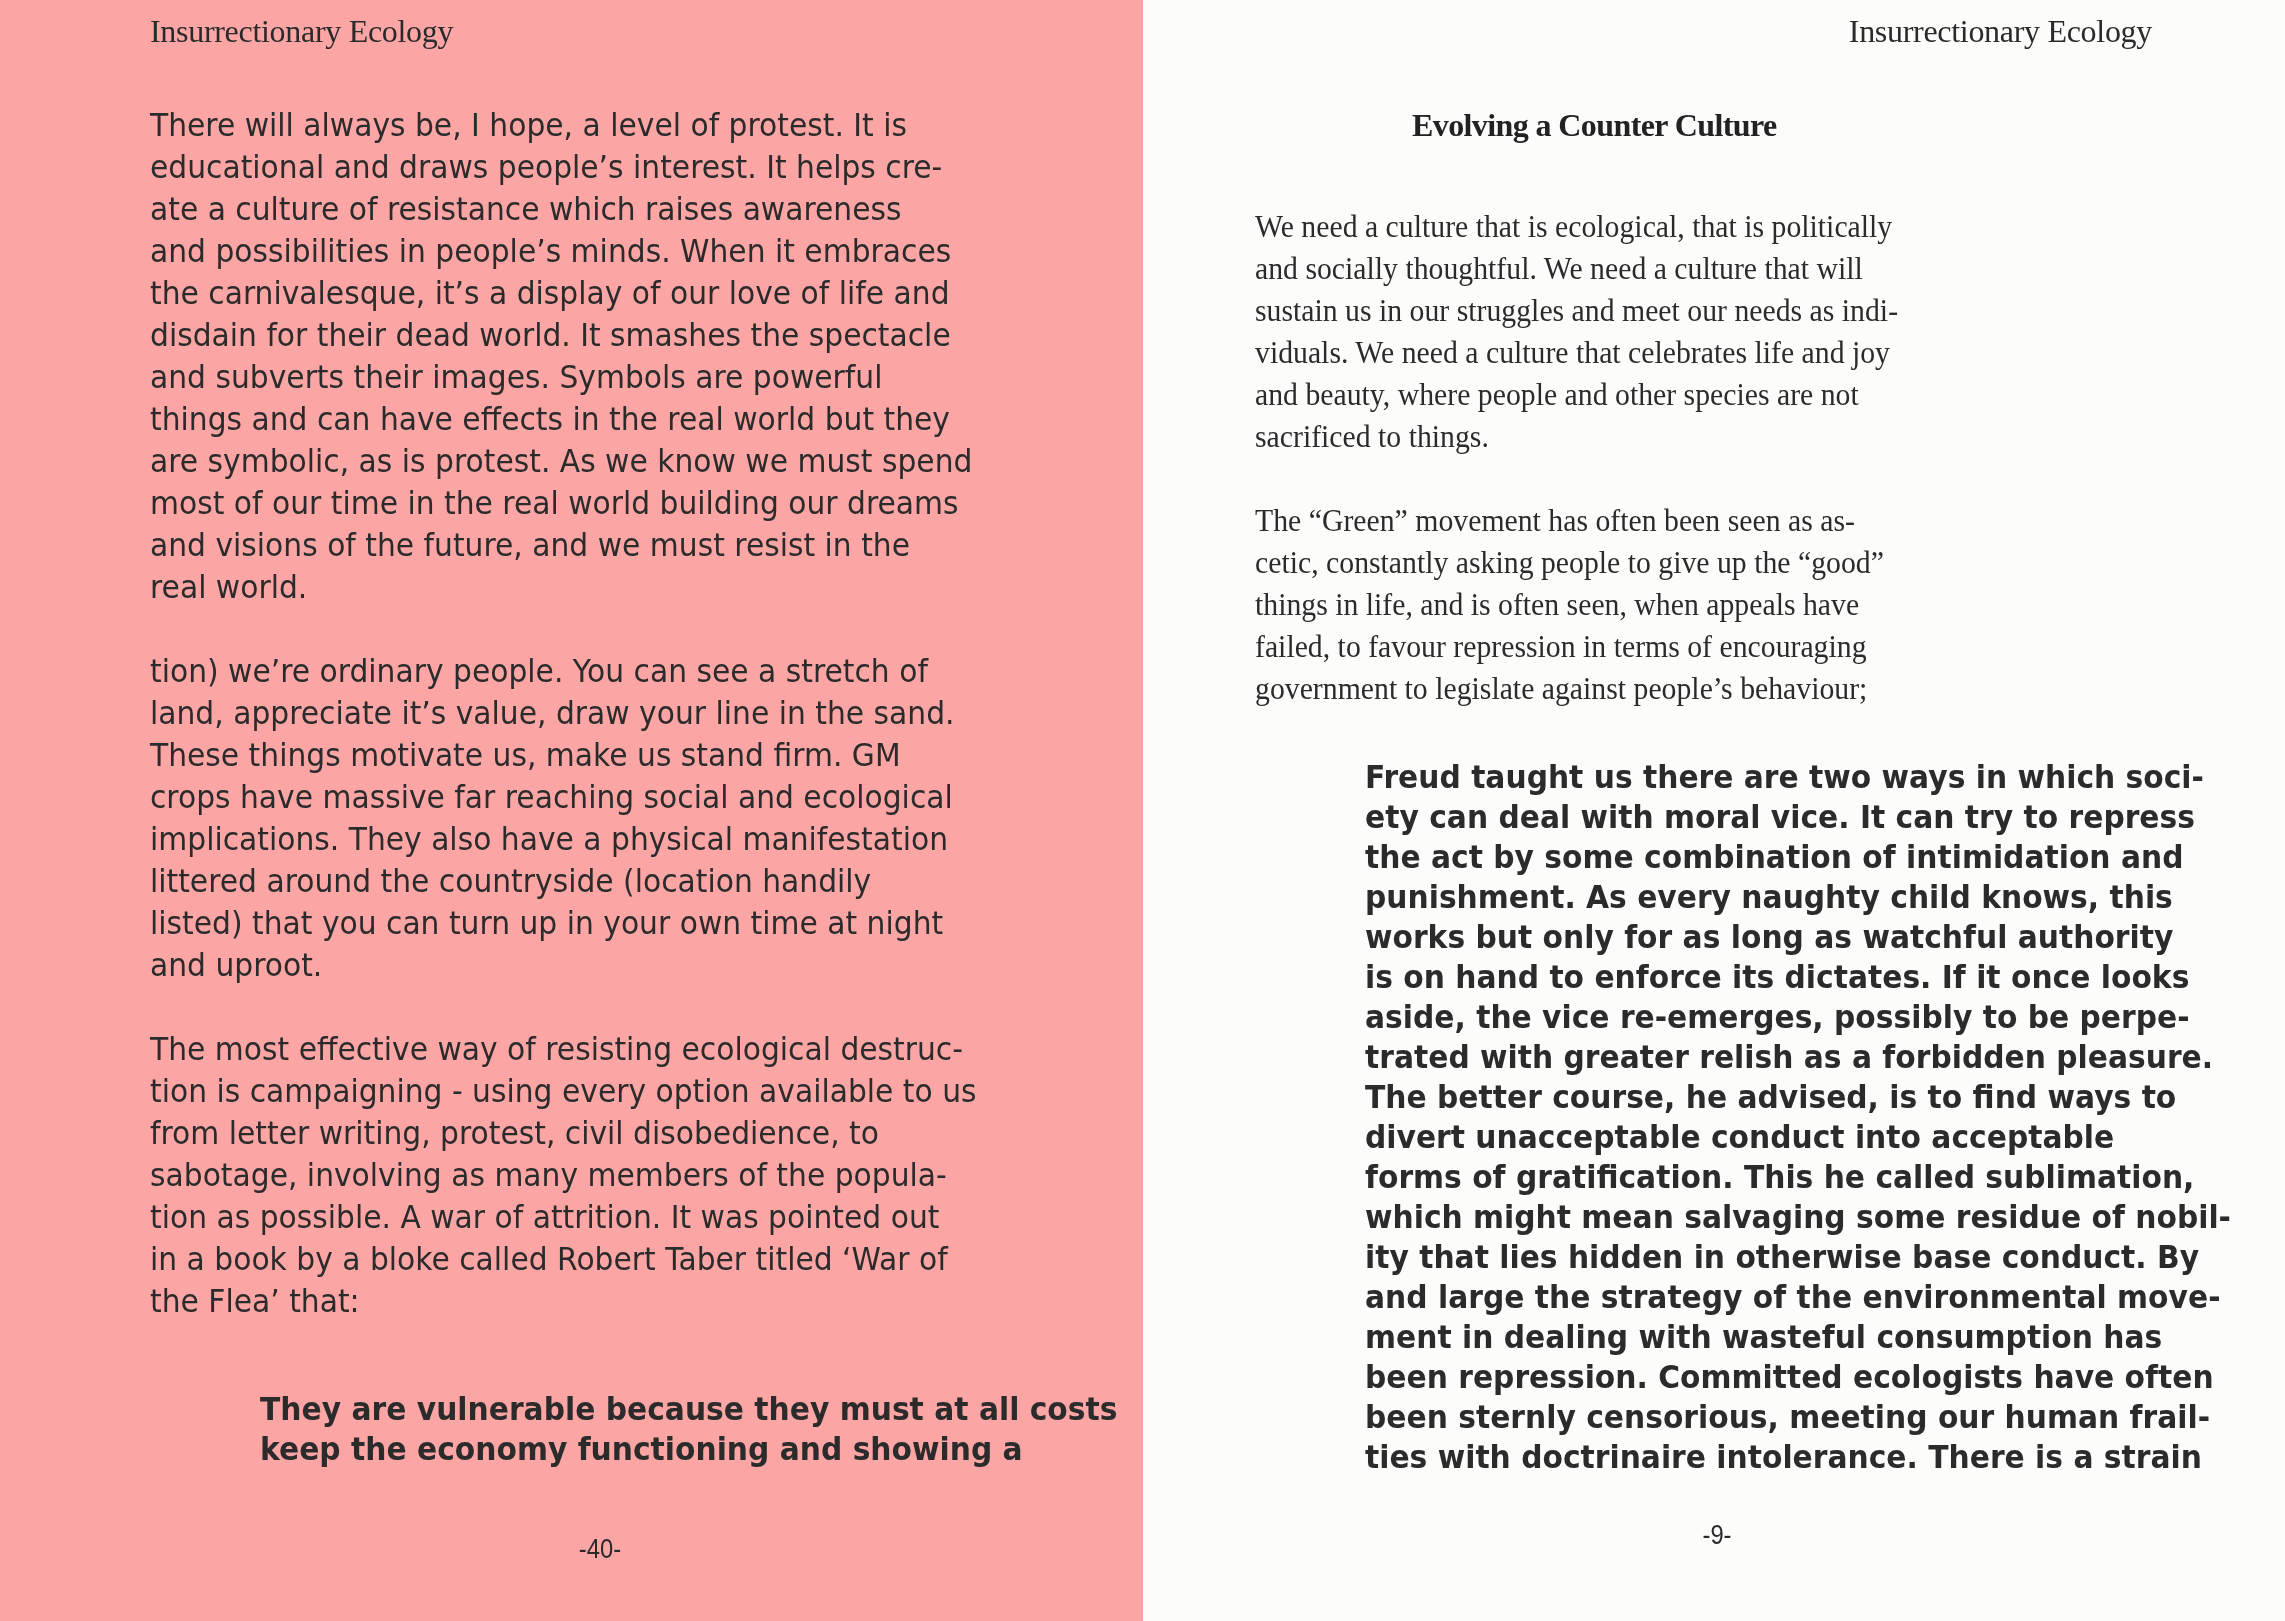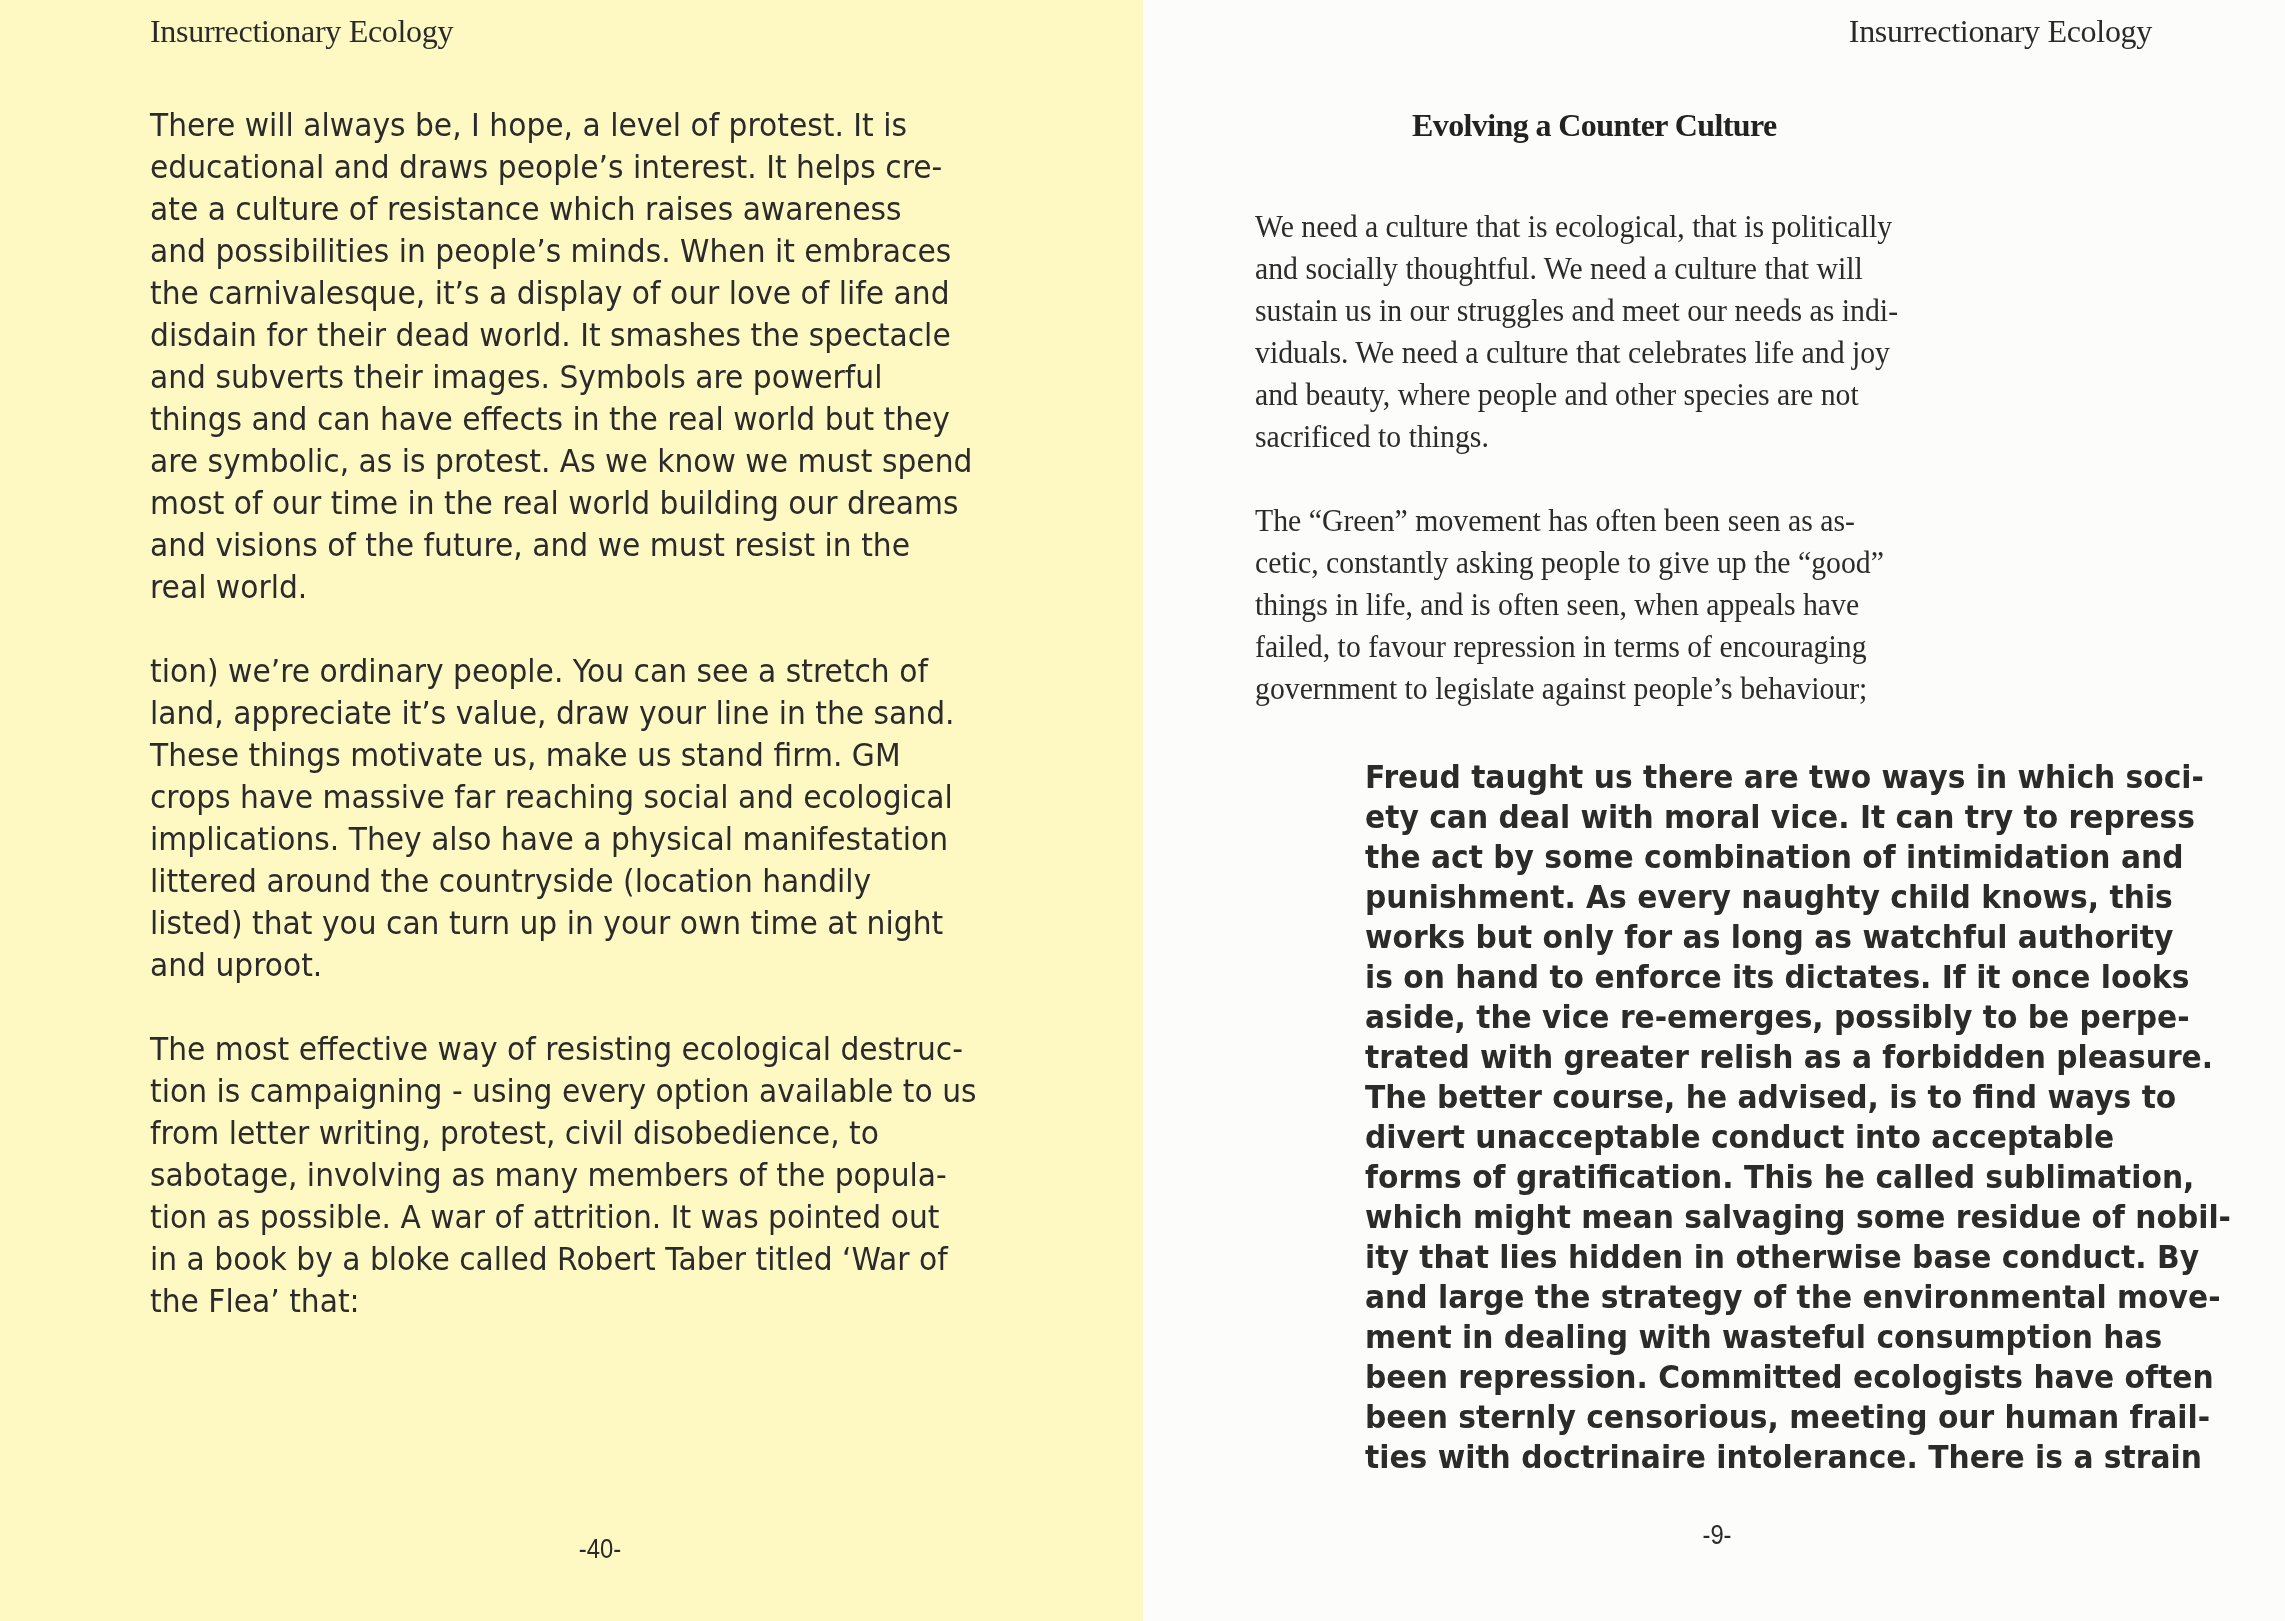--- a/index.html
+++ b/index.html
@@ -11,21 +11,21 @@
       width: 2286px;
       height: 1621px;
       position: relative;
       overflow: hidden;
       color: #262626;
     }
     .spread {
       position: absolute;
       left: 0; top: 0;
       width: 1862px; height: 1621px;
-      background: #fef9c3;
+      background: #fca5a5;
     }
     .page {
       position: absolute;
       top: 0;
       height: 1621px;
     }
     .page-left { left: 0; width: 1143px; }
     .page-right { left: 1143px; width: 1143px; background: #fcfcfb; }
 
     .running-head {
@@ -127,20 +127,26 @@
           <span class="line">The most effective way of resisting ecological destruc-</span>
           <span class="line">tion is campaigning - using every option available to us</span>
           <span class="line">from letter writing, protest, civil disobedience, to</span>
           <span class="line">sabotage, involving as many members of the popula-</span>
           <span class="line">tion as possible. A war of attrition. It was pointed out</span>
           <span class="line">in a book by a bloke called Robert Taber titled ‘War of</span>
           <span class="line">the Flea’ that:</span>
         </div>
     </div>
 
+    <div class="textblock quote-text" style="left:260px; top:1389px;">
+      <div class="para">
+          <span class="line">They are vulnerable because they must at all costs</span>
+          <span class="line">keep the economy functioning and showing a</span>
+        </div>
+    </div>
 
     <div class="page-number" style="left:600px; top:1532px;">-40-</div>
   </div>
 
   <div class="page page-right">
     <div class="running-head">Insurrectionary Ecology</div>
 
     <div class="chapter-title">Evolving a Counter Culture</div>
 
     <div class="textblock body-text" style="left:112px; top:205px;font-family:Liberation Serif, serif;">

